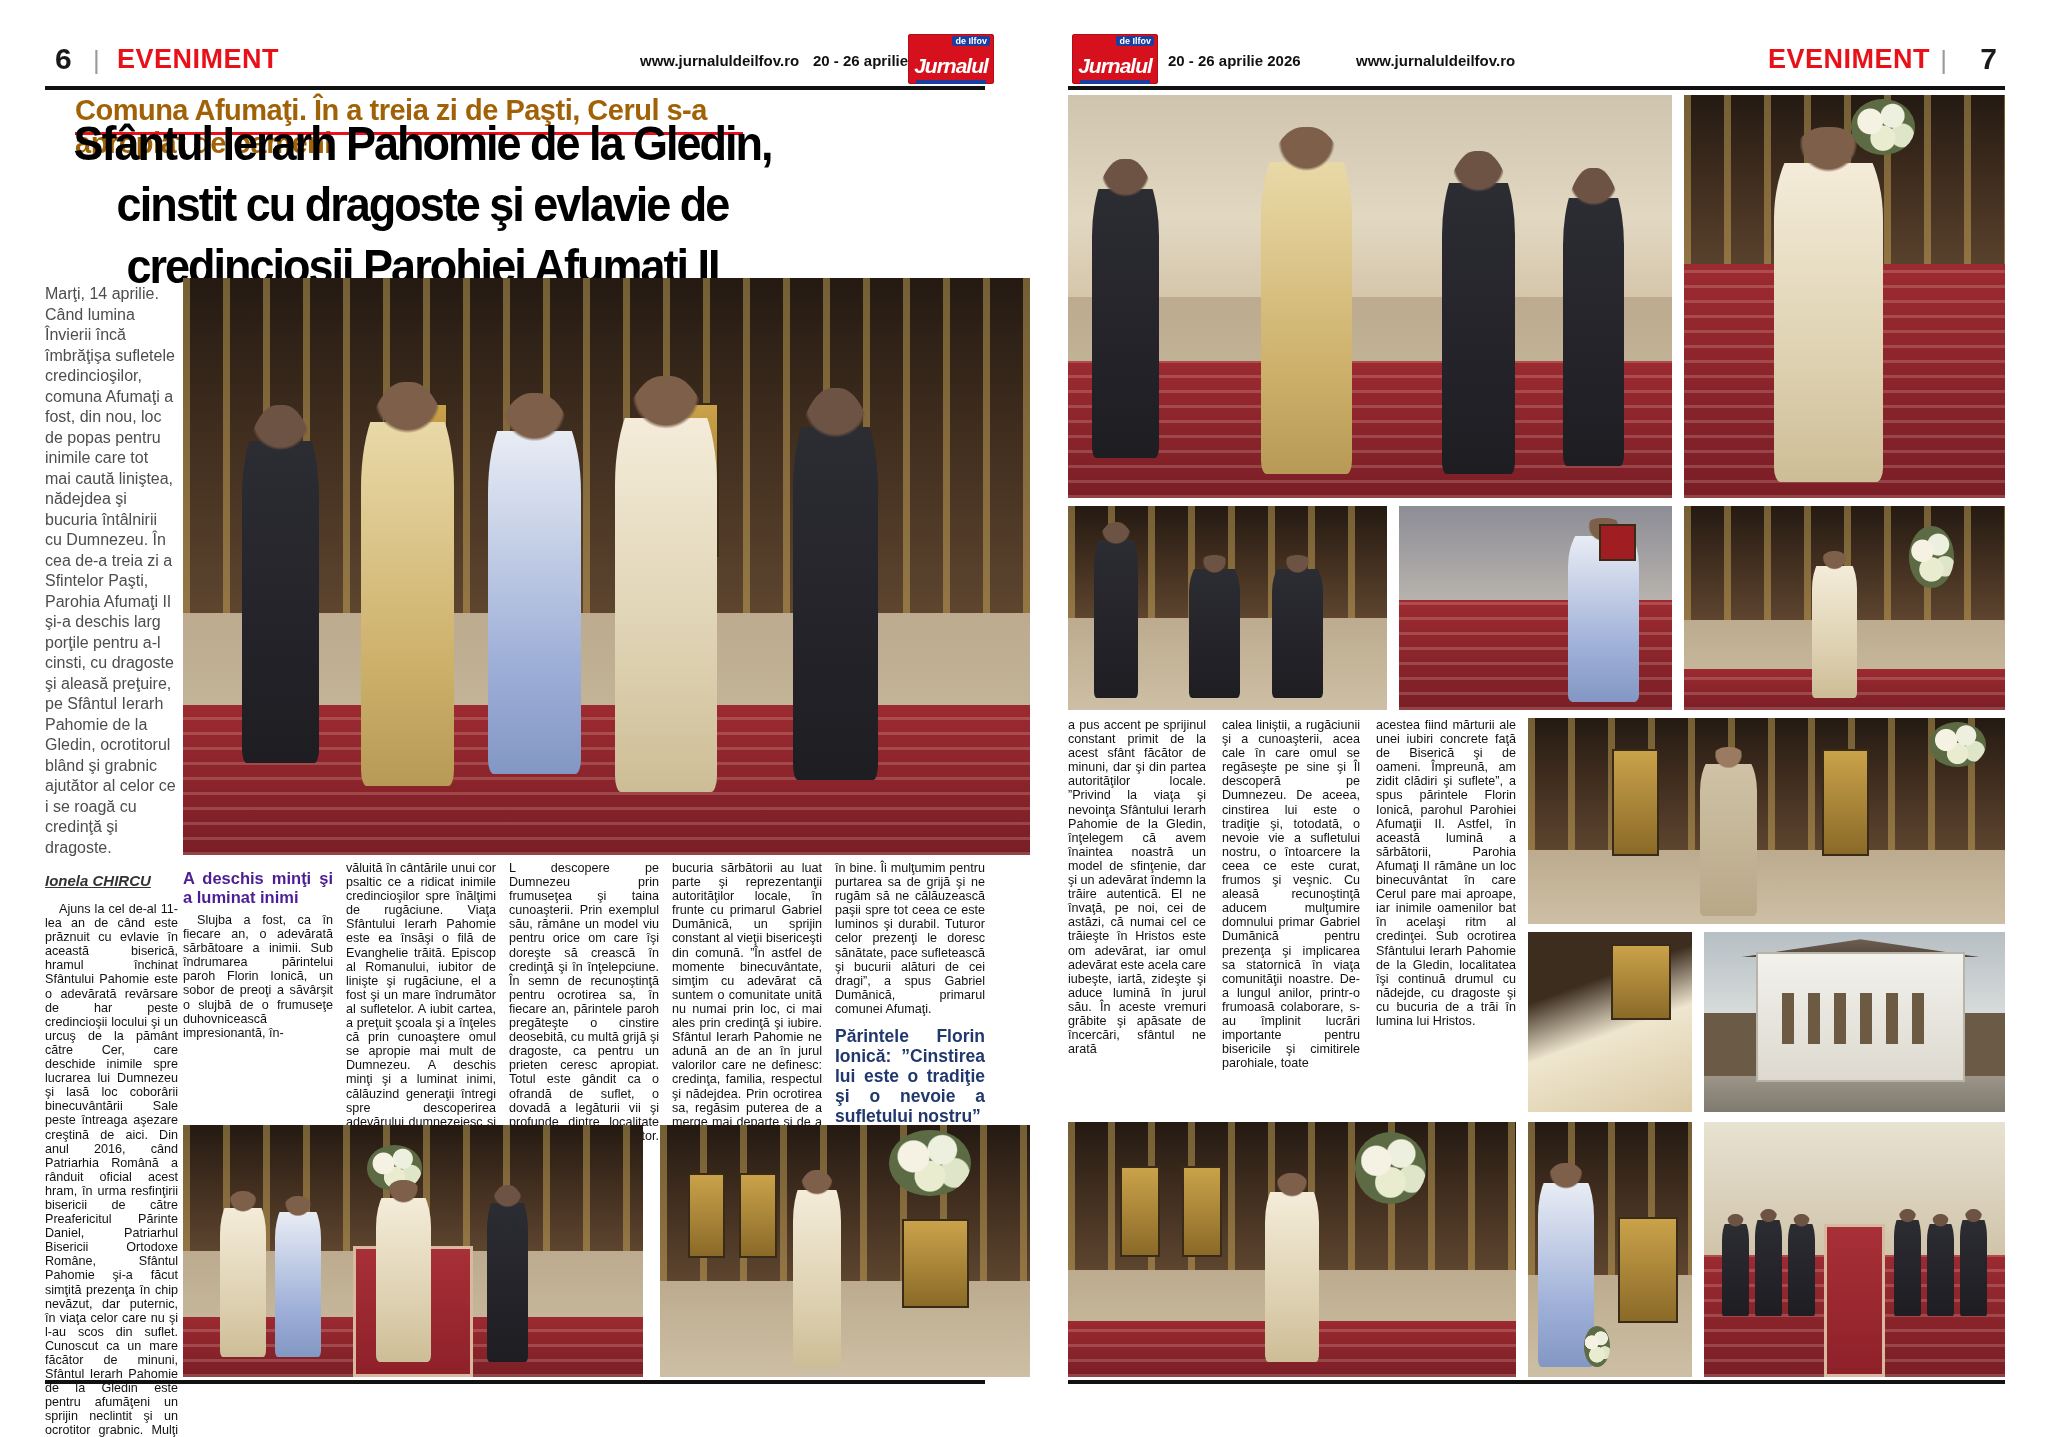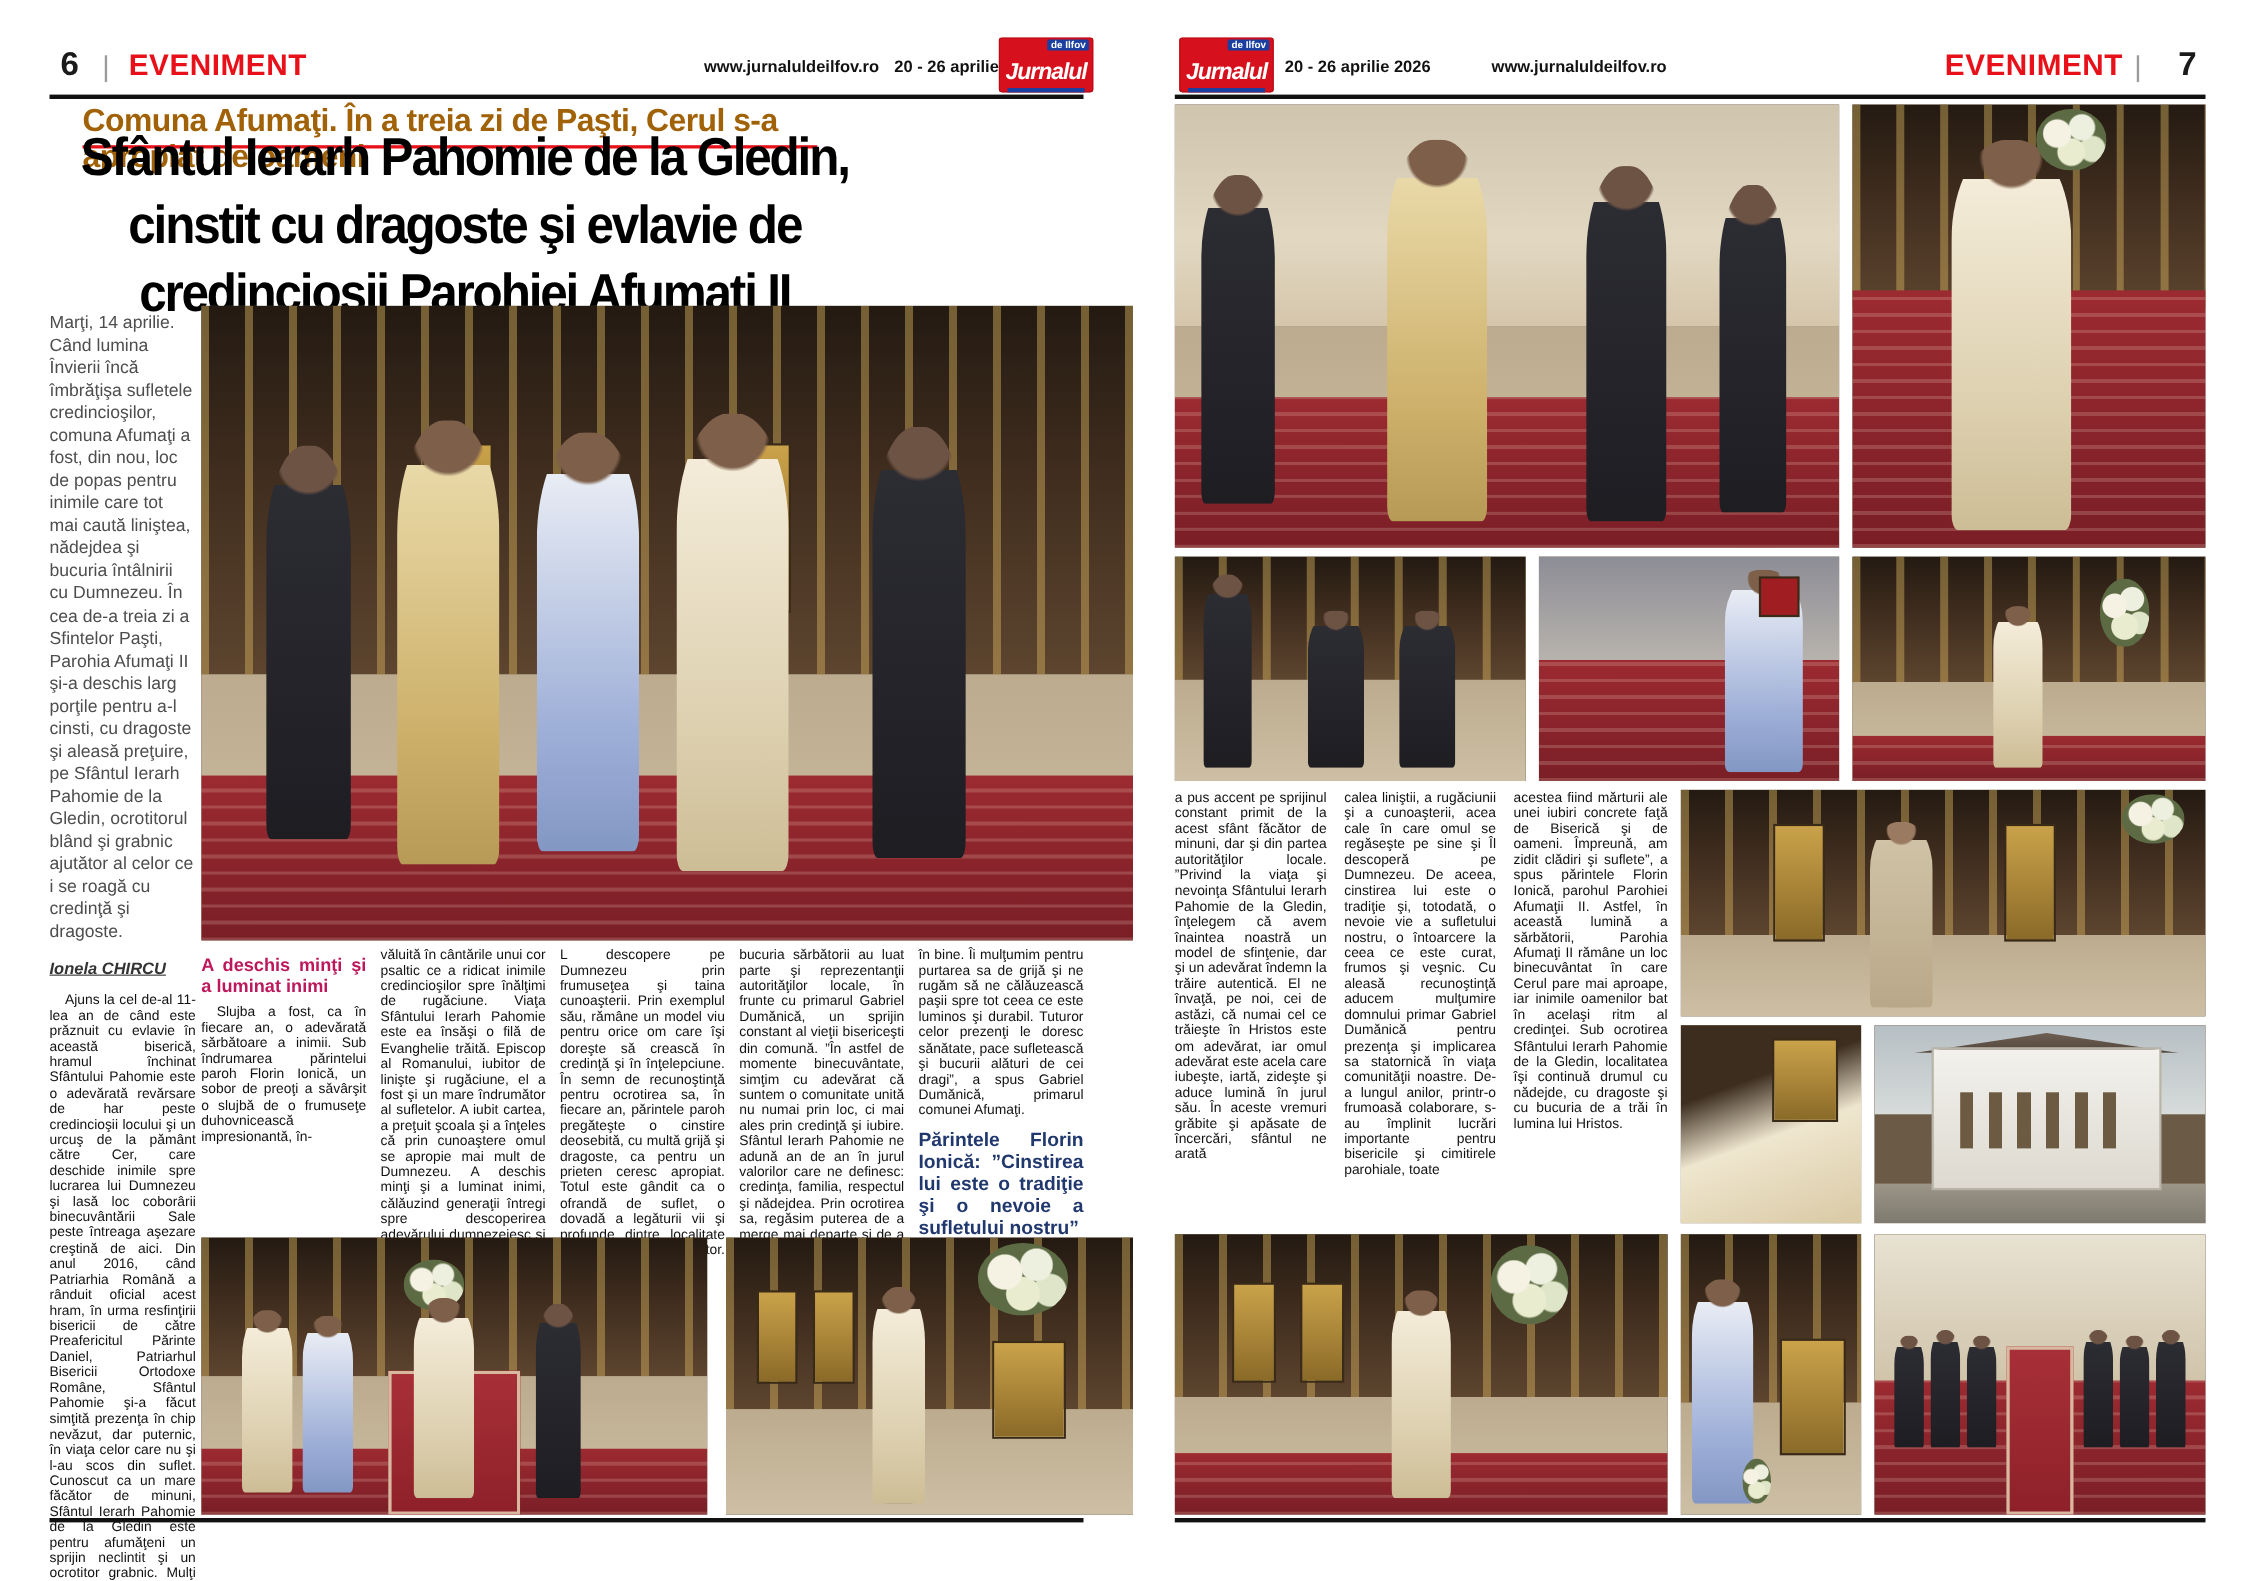--- a/index.html
+++ b/index.html
@@ -24,21 +24,21 @@
   .kicker-rule{position:absolute;height:3px;background:#e8111a;}
   .headline{font-size:45px;line-height:57px;font-weight:bold;letter-spacing:-2px;
             text-align:center;color:#000;transform:scaleY(1.08);transform-origin:top center;}
   
   .intro{font-size:16px;line-height:20.5px;color:#4d4d4d;}
   .byline{font-size:15px;font-weight:bold;font-style:italic;text-decoration:underline;
           color:#333;}
   .body-col{font-size:12.6px;line-height:14.1px;text-align:justify;color:#111;}
   .body-col p{margin:0;}
   .body-col p.ind{text-indent:14px;}
-  .subhead{font-size:16.5px;line-height:19px;font-weight:bold;color:#be185d;margin:8px 0 6px 0;}
+  .subhead{font-size:16.5px;line-height:19px;font-weight:bold;color:#4c1d95;margin:8px 0 6px 0;}
   .subhead-navy{font-size:17.5px;line-height:20px;font-weight:bold;color:#21386e;margin:10px 0 0 0;}
   
   .photo{position:absolute;overflow:hidden;background:#6b5a45;}
   .iconos{position:absolute;left:0;right:0;top:0;height:52%;
      background:repeating-linear-gradient(90deg, rgba(214,178,94,.45) 0 7px, rgba(0,0,0,0) 7px 40px),
      linear-gradient(180deg,#241a12,#453121 55%,#5d452f);}
   .wall{position:absolute;left:0;right:0;top:0;height:55%;
      background:linear-gradient(180deg,#cfc4ae,#e2d8c2 60%,#d5c6ab);}
   .floor{position:absolute;left:0;right:0;bottom:0;height:48%;
      background:linear-gradient(180deg,#bcab8e,#cdbfa5);}

